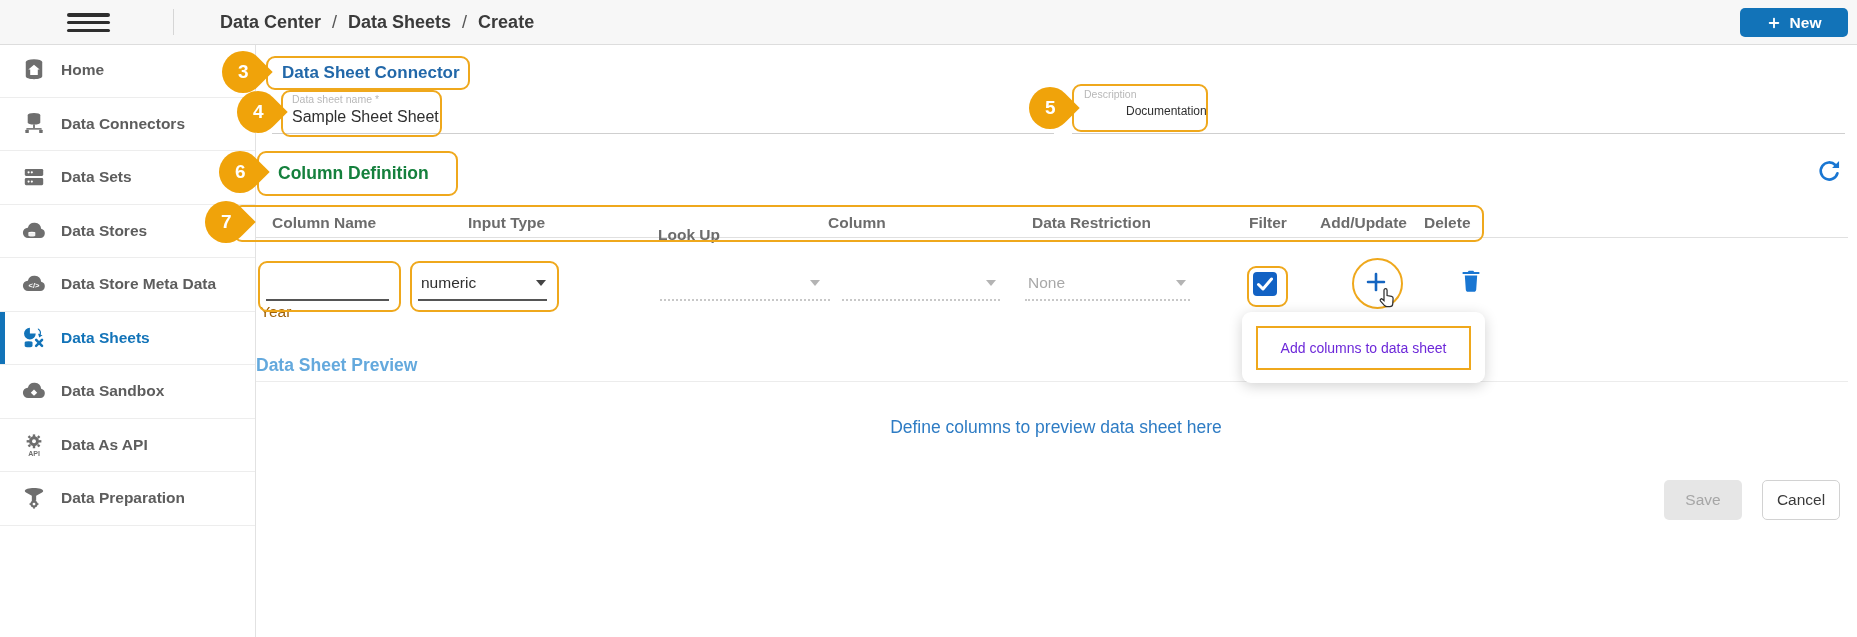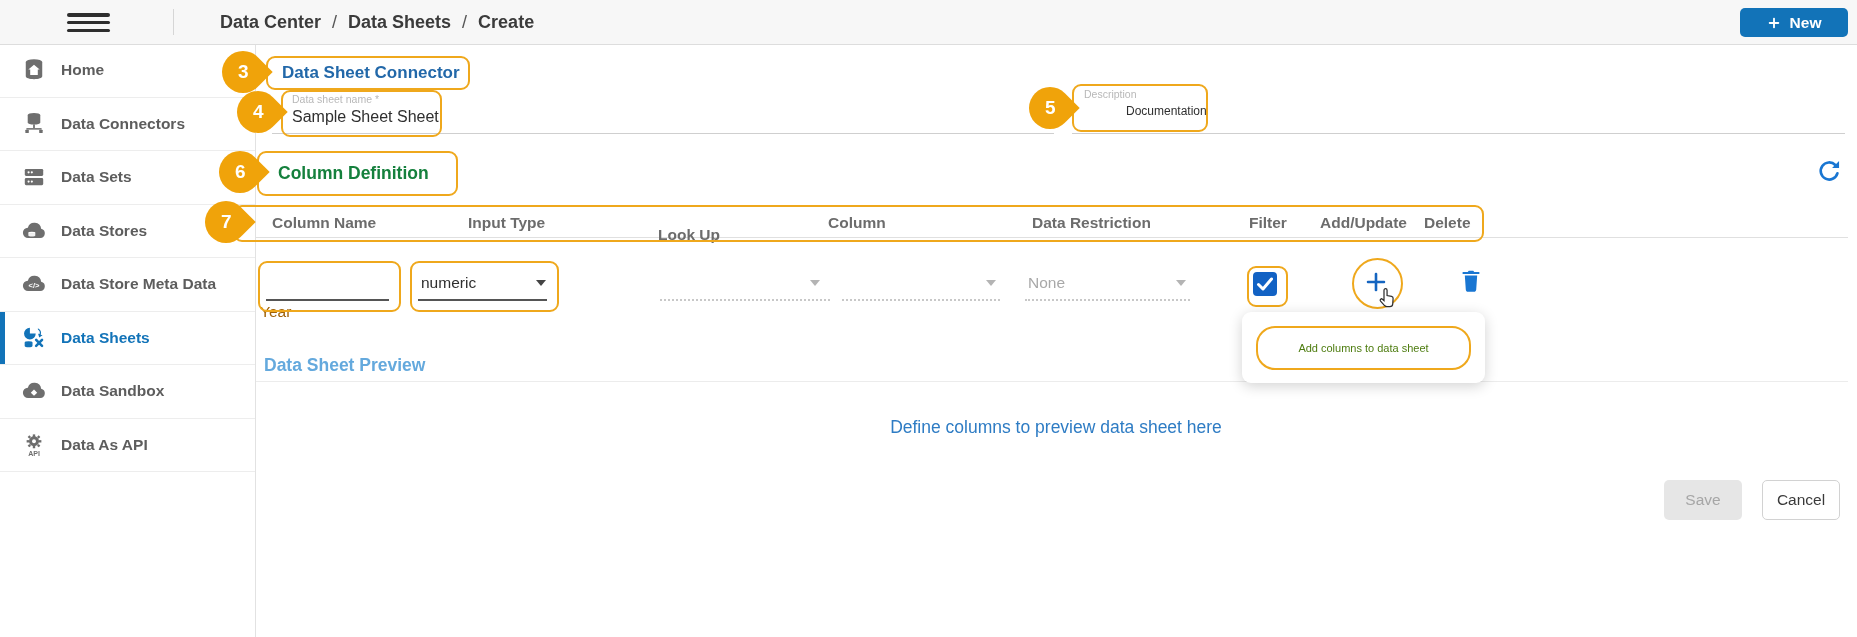--- a/index.html
+++ b/index.html
@@ -82,25 +82,25 @@
   #filter-checkbox{position:absolute;left:1253px;top:272px;width:24px;height:24px;background:#1262C4;border-radius:4px;cursor:pointer;}
   #filter-checkbox svg{width:24px;height:24px;display:block;}
   #hl-add{left:1352px;top:258px;width:47px;height:47px;border-radius:50%;}
   #add-btn{position:absolute;left:1356px;top:262px;width:40px;height:40px;display:flex;align-items:center;justify-content:center;cursor:pointer;}
   #cursor-hand{position:absolute;left:1377px;top:286px;width:23px;height:23px;z-index:35;}
   #trash-btn{position:absolute;left:1458px;top:266px;width:26px;height:30px;cursor:pointer;}
 
   
   #tooltip{position:absolute;left:1242px;top:312px;width:243px;height:71px;background:#fff;border-radius:9px;
            box-shadow:0 3px 14px rgba(0,0,0,.18);z-index:40;}
-  #tooltip-inner{position:absolute;left:14px;top:14px;right:14px;bottom:13px;border:2.5px solid #EFA81C;border-radius:19px;
-                 display:flex;align-items:center;justify-content:center;font-size:11px;color:#4d7c0f;white-space:nowrap;}
-
-  
-  #title-preview{position:absolute;left:264px;top:355px;font-size:17.5px;font-weight:700;color:#64A9DD;text-align:right;}
+  #tooltip-inner{position:absolute;left:14px;top:14px;right:14px;bottom:13px;border:2.5px solid #EFA81C;border-radius:0;
+                 display:flex;align-items:center;justify-content:center;font-size:14px;color:#6d28d9;white-space:nowrap;}
+
+  
+  #title-preview{position:absolute;left:256px;top:355px;font-size:17.5px;font-weight:700;color:#64A9DD;text-align:right;}
   #preview-underline{position:absolute;left:255px;top:381px;width:1593px;height:1px;background:#ececec;}
   #define-text{position:absolute;left:255px;top:417px;width:1602px;text-align:center;font-size:17.5px;color:#2E7CC4;}
 
   
   .btn{position:absolute;top:480px;width:78px;height:40px;border-radius:5px;display:flex;align-items:center;justify-content:center;
        font-size:15.5px;box-sizing:border-box;cursor:pointer;}
   #save-btn{left:1664px;background:#e6e6e6;color:#a6a6a6;}
   #cancel-btn{left:1762px;background:#fff;border:1px solid #d2d2d2;color:#3a3a3a;text-align:right;}
 </style>
 </head>
@@ -219,20 +219,34 @@
           <rect x="6.6" y="3.5" width="2.2" height="2.2" transform="rotate(-45 7.7 4.6)"></rect>
           <rect x="15.2" y="3.5" width="2.2" height="2.2" transform="rotate(45 16.3 4.6)"></rect>
           <rect x="6.6" y="11.5" width="2.2" height="2.2" transform="rotate(45 7.7 12.6)"></rect>
           <rect x="15.2" y="11.5" width="2.2" height="2.2" transform="rotate(-45 16.3 12.6)"></rect>
           <circle cx="12" cy="8.6" r="1.8" fill="#fff"></circle>
           <text x="12" y="21.8" font-size="6.5" font-weight="bold" text-anchor="middle">API</text>
         </svg>
     </span>
     <span class="side-label">Data As API</span>
   </div>
+  <div class="side-item">
+    <span class="side-icon">
+      <svg viewBox="0 0 24 24" fill="#6e6e6e">
+          <path d="M3.5 5.6C3.5 4 7.3 2.8 12 2.8s8.5 1.2 8.5 2.8c0 .5-.4 1-1.1 1.4L14 10v4.2l-4 2V10L4.6 7c-.7-.4-1.1-.9-1.1-1.4z"></path>
+          <circle cx="12" cy="17.6" r="3.3"></circle>
+          <circle cx="12" cy="17.6" r="1.3" fill="#fff"></circle>
+          <rect x="11.2" y="13.4" width="1.6" height="1.5"></rect>
+          <rect x="11.2" y="20.3" width="1.6" height="1.5"></rect>
+          <rect x="7.9" y="16.8" width="1.5" height="1.6"></rect>
+          <rect x="14.6" y="16.8" width="1.5" height="1.6"></rect>
+        </svg>
+    </span>
+    <span class="side-label">Data Preparation</span>
+  </div>
 </div>
 
 <div id="title-connector">Data Sheet Connector</div>
 <div class="hl" id="hl-title"></div>
 
 <div id="name-field"></div>
 <div id="name-label">Data sheet name *</div>
 <div id="name-value">Sample Sheet Sheet</div>
 <div id="name-underline"></div>
 <div class="hl" id="hl-name"></div>

